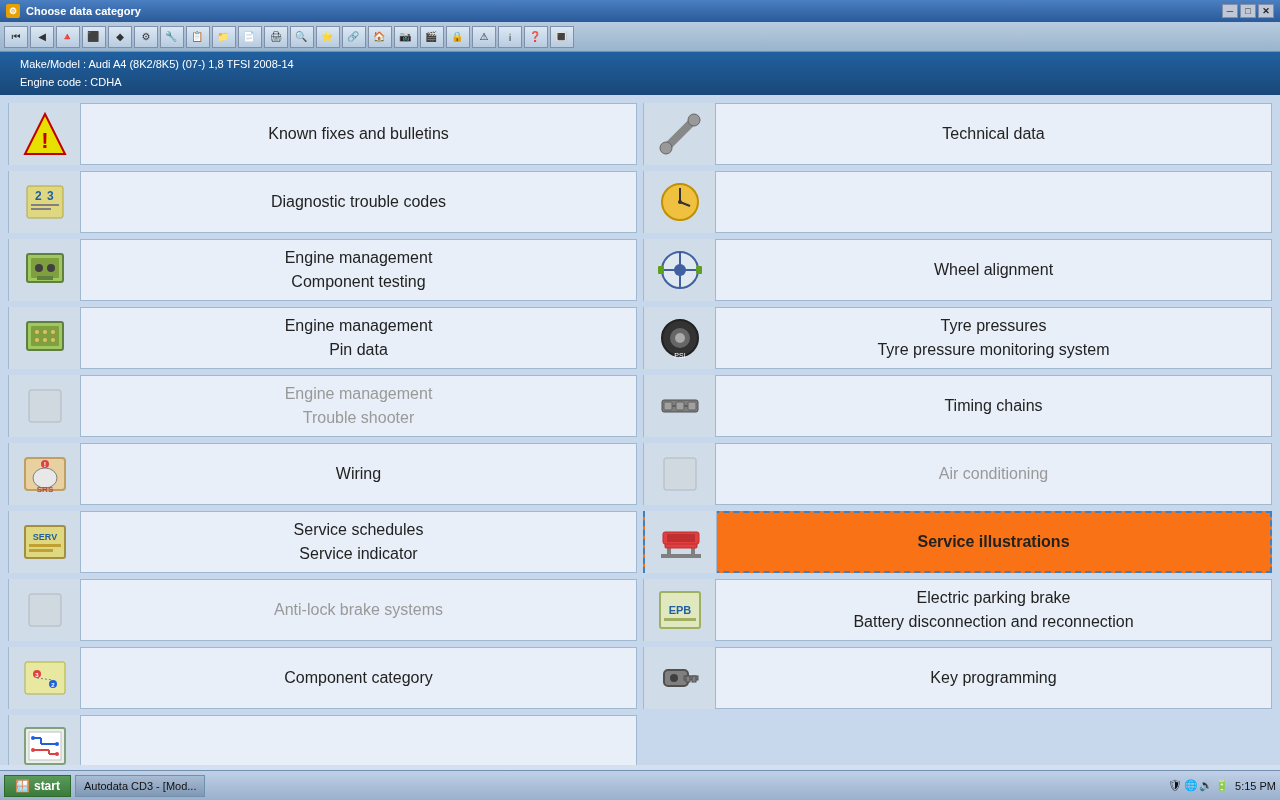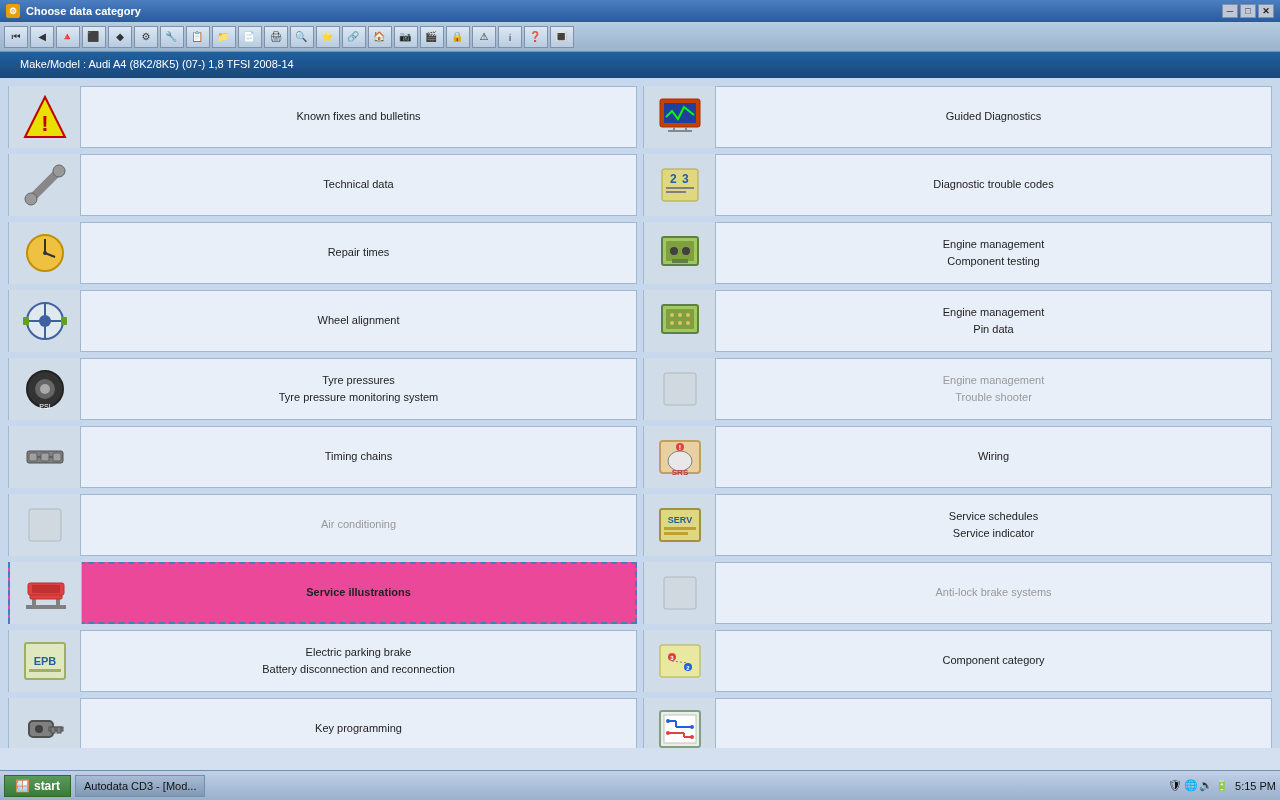--- a/index.html
+++ b/index.html
@@ -75,41 +75,41 @@
     .grid-item {
       display: flex;
       align-items: center;
       background: #e8eff8;
       border: 1px solid #a0b8d0;
       height: 62px;
       cursor: pointer;
       transition: background 0.1s;
     }
     .grid-item.selected {
-      background: #ec4899;
+      background: #f97316;
       border: 2px dashed #4080c0;
     }
     .grid-item.disabled {
       color: #a0a8b0;
       cursor: default;
     }
 
     .item-icon {
       width: 72px; height: 62px; min-width: 72px;
       display: flex; align-items: center; justify-content: center;
       background: #d0dce8;
       border-right: 1px solid #a0b8d0;
       overflow: hidden;
     }
     .item-icon svg { width: 48px; height: 48px; }
 
     .item-label {
       flex: 1;
       text-align: center;
-      font-size: 11px;
+      font-size: 16px;
       line-height: 1.5;
       padding: 0 10px;
       color: #222;
     }
     .grid-item.disabled .item-label { color: #999; }
 
     
     .taskbar {
       position: fixed;
       bottom: 0; left: 0; right: 0;
@@ -182,45 +182,33 @@
   <div class="toolbar-btn">🎬</div>
   <div class="toolbar-btn">🔒</div>
   <div class="toolbar-btn">⚠</div>
   <div class="toolbar-btn">ℹ</div>
   <div class="toolbar-btn">❓</div>
   <div class="toolbar-btn">🔳</div>
 </div>
 
 <div class="header-info">
   <div>Make/Model  :  Audi   A4 (8K2/8K5) (07-)  1,8  TFSI  2008-14</div>
+  <div>Engine code  :  CDHA</div>
 </div>
 
 <div class="main-area">
   <div class="grid-container" id="grid-container">
   <div class="grid-item">
         <div class="item-icon">
           <svg viewBox="0 0 48 48" xmlns="http://www.w3.org/2000/svg">
       <polygon points="24,4 44,44 4,44" fill="#e8e000" stroke="#c00000" stroke-width="2"></polygon>
       <text x="24" y="38" text-anchor="middle" font-size="22" font-weight="bold" fill="#c00000">!</text>
     </svg>
         </div>
         <div class="item-label">Known fixes and bulletins</div>
-      </div>
-      <div class="grid-item">
-        <div class="item-icon">
-          <svg viewBox="0 0 48 48" xmlns="http://www.w3.org/2000/svg">
-      <rect x="4" y="6" width="40" height="28" rx="2" fill="#c84000" stroke="#a03000" stroke-width="1"></rect>
-      <rect x="8" y="10" width="32" height="20" fill="#2040a0"></rect>
-      <line x1="12" y1="38" x2="36" y2="38" stroke="#888" stroke-width="2"></line>
-      <line x1="18" y1="34" x2="18" y2="38" stroke="#888" stroke-width="2"></line>
-      <line x1="30" y1="34" x2="30" y2="38" stroke="#888" stroke-width="2"></line>
-      <polyline points="10,24 16,18 22,26 28,14 38,22" stroke="#00ff00" stroke-width="2" fill="none"></polyline>
-    </svg>
-        </div>
-        <div class="item-label">Guided Diagnostics</div>
       </div>
       <div class="grid-item">
         <div class="item-icon">
           <svg viewBox="0 0 48 48" xmlns="http://www.w3.org/2000/svg">
       <rect x="6" y="20" width="36" height="8" rx="3" fill="#888" transform="rotate(-45 24 24)"></rect>
       <circle cx="10" cy="38" r="6" fill="#999" stroke="#666" stroke-width="1"></circle>
       <circle cx="38" cy="10" r="6" fill="#999" stroke="#666" stroke-width="1"></circle>
     </svg>
         </div>
         <div class="item-label">Technical data</div>
@@ -239,21 +227,20 @@
       </div>
       <div class="grid-item">
         <div class="item-icon">
           <svg viewBox="0 0 48 48" xmlns="http://www.w3.org/2000/svg">
       <circle cx="24" cy="24" r="18" fill="#f0c040" stroke="#c09000" stroke-width="2"></circle>
       <circle cx="24" cy="24" r="2" fill="#333"></circle>
       <line x1="24" y1="24" x2="24" y2="10" stroke="#333" stroke-width="2"></line>
       <line x1="24" y1="24" x2="34" y2="28" stroke="#333" stroke-width="2"></line>
     </svg>
         </div>
-        <div class="item-label">Repair times</div>
       </div>
       <div class="grid-item">
         <div class="item-icon">
           <svg viewBox="0 0 48 48" xmlns="http://www.w3.org/2000/svg">
       <rect x="6" y="8" width="36" height="28" rx="2" fill="#a0c860" stroke="#608040" stroke-width="2"></rect>
       <rect x="10" y="12" width="28" height="20" fill="#80a040" rx="1"></rect>
       <circle cx="18" cy="22" r="4" fill="#404040"></circle>
       <circle cx="30" cy="22" r="4" fill="#404040"></circle>
       <rect x="16" y="30" width="16" height="4" fill="#608040"></rect>
     </svg>

